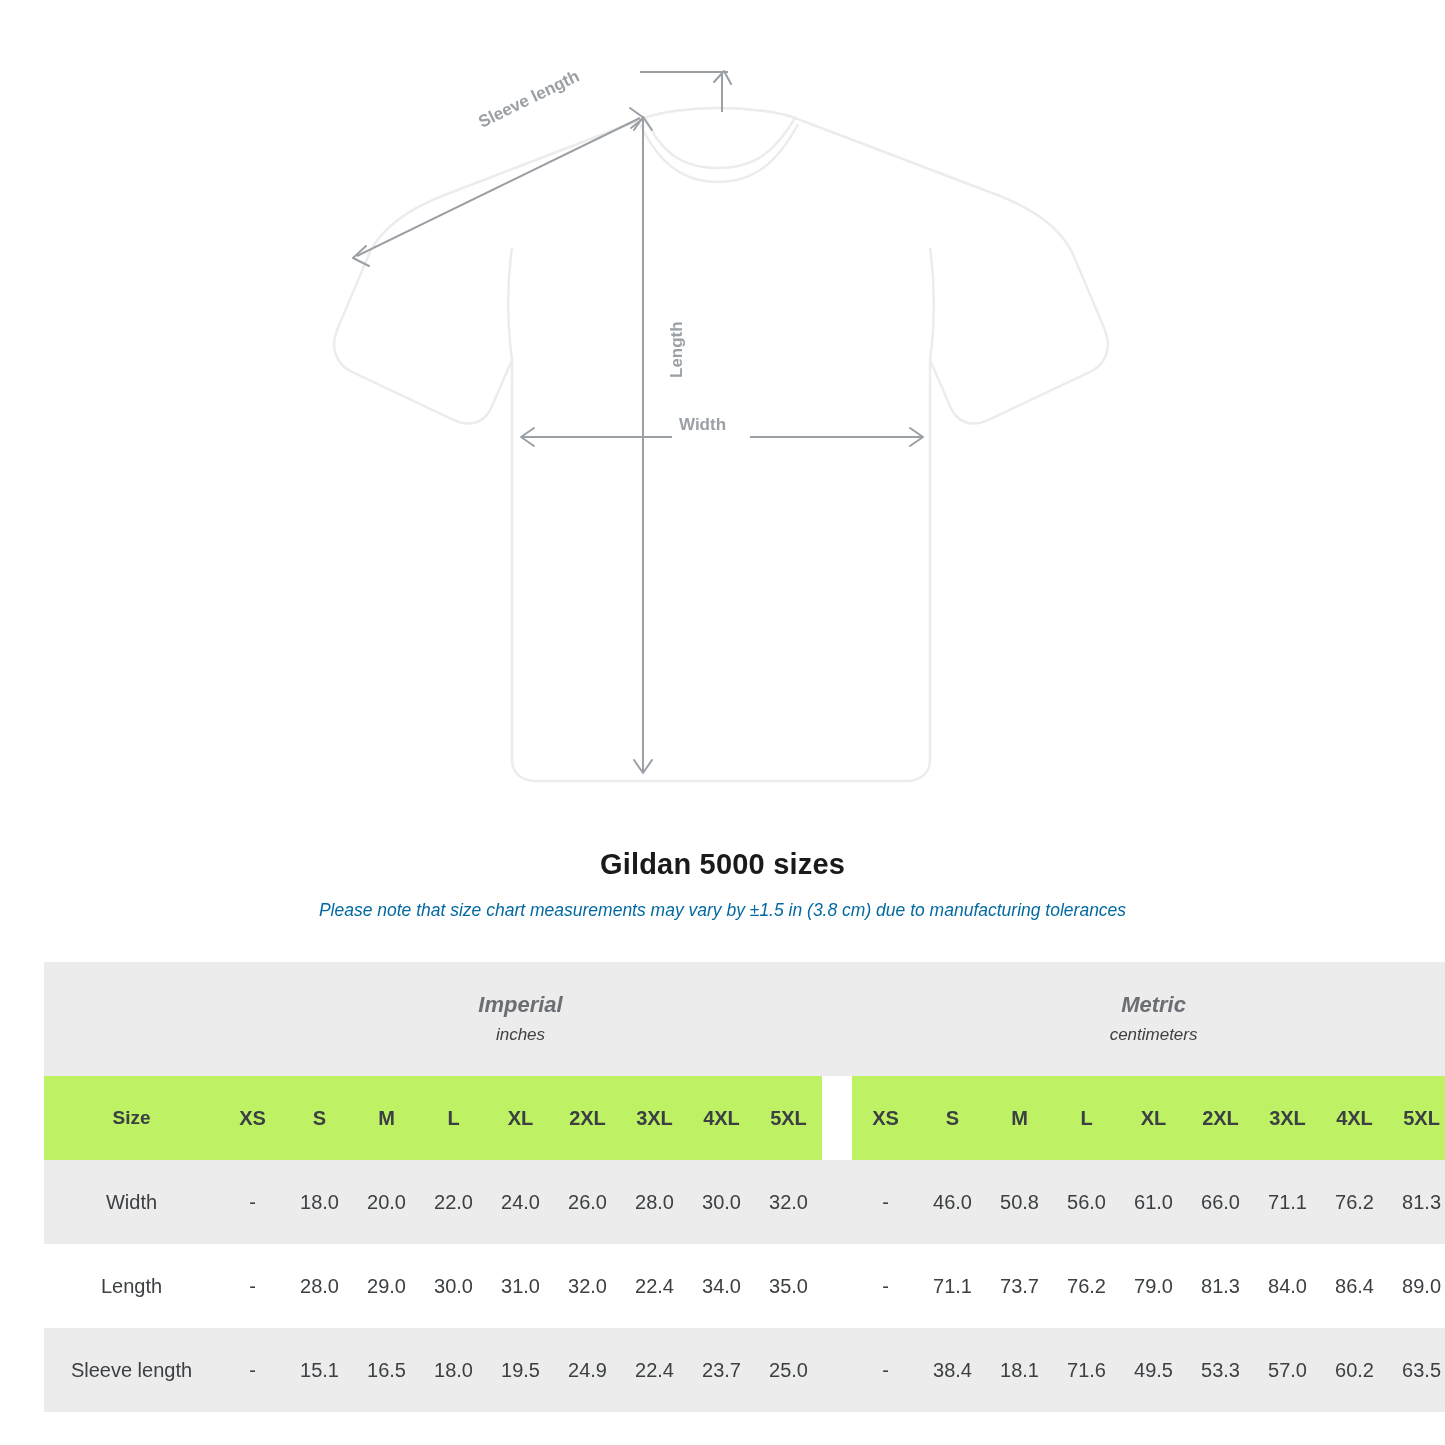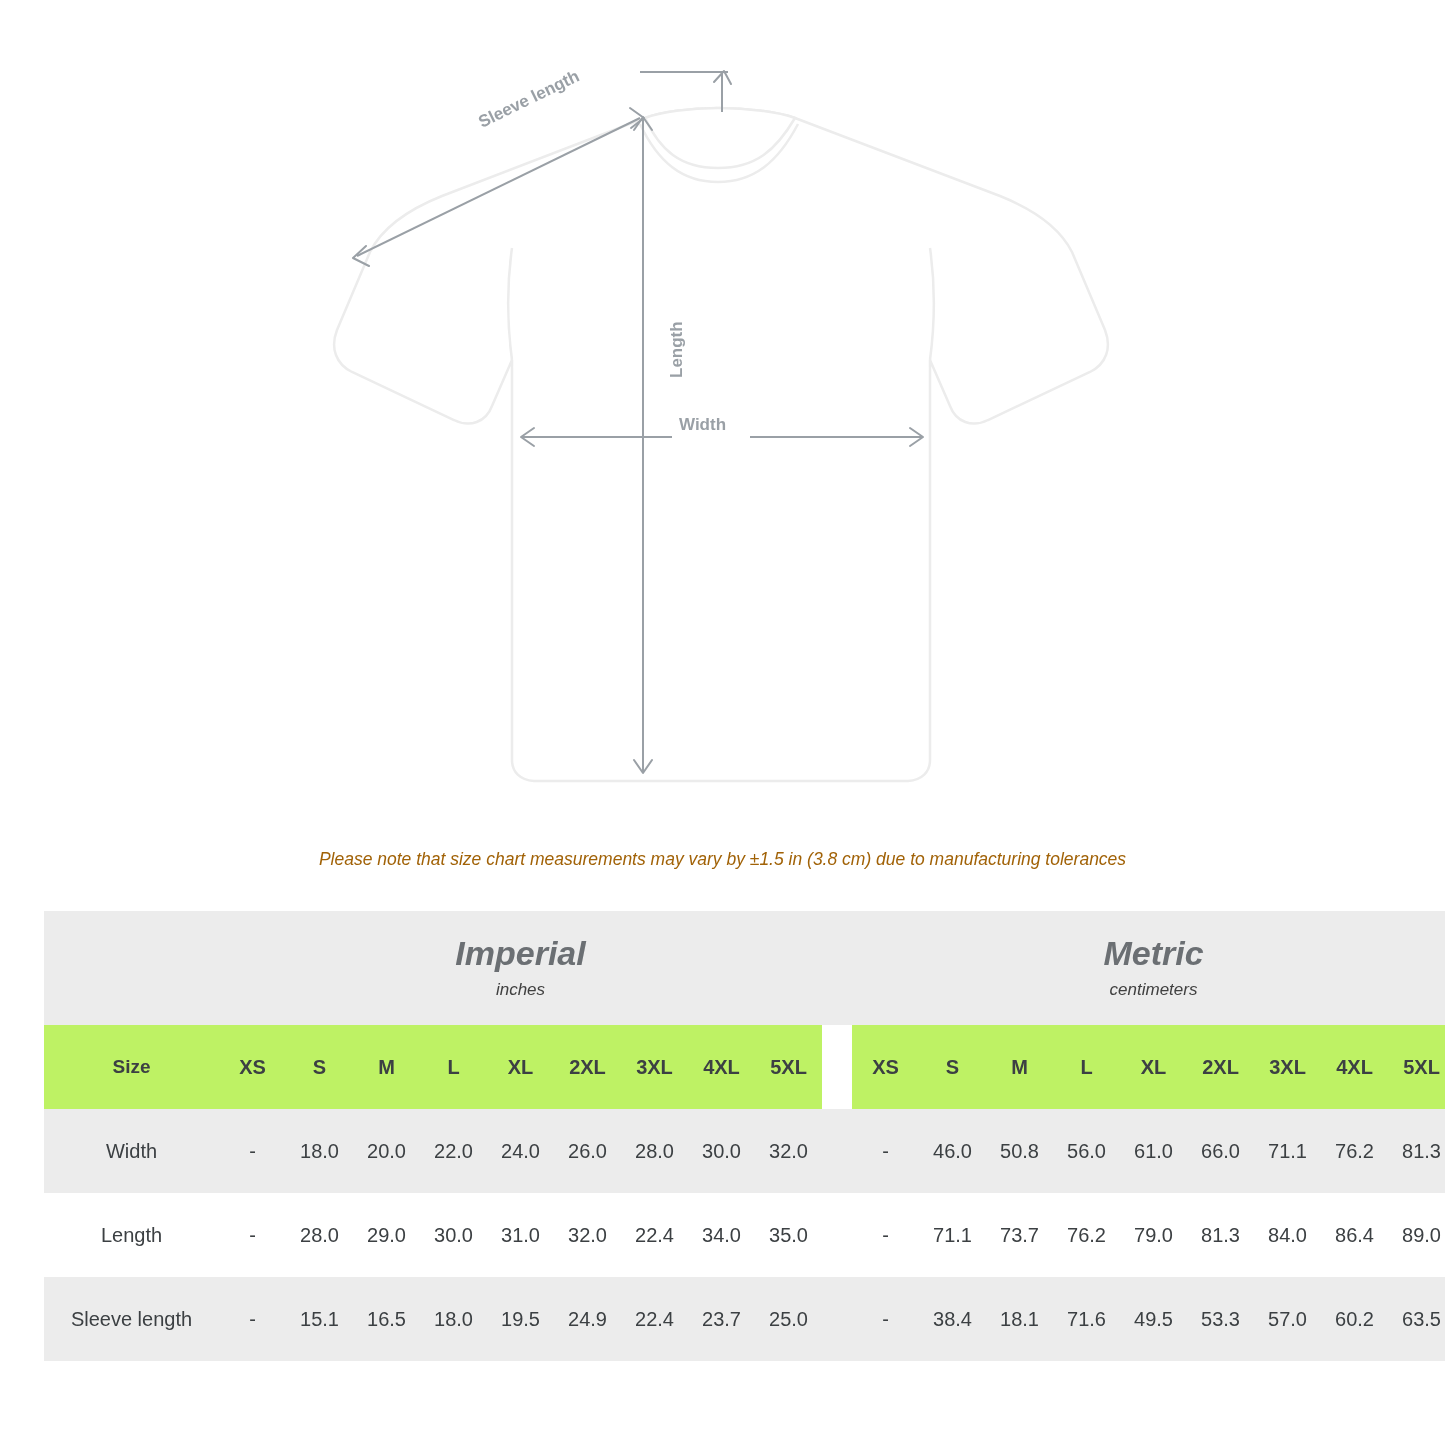--- a/index.html
+++ b/index.html
@@ -36,21 +36,21 @@
     font-size: 29px;
     font-weight: bold;
     color: #1a1a1a;
     margin: 0;
     padding-top: 18px;
     letter-spacing: 0.2px;
   }
   .chart-note {
     font-size: 17.5px;
     font-style: italic;
-    color: #a16207;
+    color: #0369a1;
     margin: 0;
     padding-top: 19px;
   }
 
   
   .table-wrap {
     padding: 41px 44px 0 44px;
     box-sizing: border-box;
     width: 1445px;
   }
@@ -65,21 +65,21 @@
     text-align: center;
     vertical-align: middle;
     font-weight: normal;
   }
 
   .unit-head {
     height: 114px;
     background: #ececec;
   }
   .unit-head .unit-name {
-    font-size: 34px;
+    font-size: 22px;
     font-style: italic;
     font-weight: bold;
     color: #6b6f73;
     line-height: 1.05;
   }
   .unit-head .unit-sub {
     font-size: 17px;
     font-style: italic;
     color: #404040;
     padding-top: 8px;
@@ -186,20 +186,21 @@
     <text x="679" y="430" fill="#9aa0a6" font-family="Liberation Sans, sans-serif" font-size="17" font-weight="bold">Width</text>
 
     <rect x="666" y="298" width="22" height="96" fill="#ffffff"></rect>
     <text transform="translate(682,378) rotate(-90)" fill="#9aa0a6" font-family="Liberation Sans, sans-serif" font-size="17" font-weight="bold">Length</text>
 
     <text transform="translate(482,128) rotate(-26)" fill="#9aa0a6" font-family="Liberation Sans, sans-serif" font-size="17" font-weight="bold">Sleeve length</text>
   </svg>
 </div>
 
 <div class="title-block">
+  <h1 class="chart-title">Gildan 5000 sizes</h1>
   <p class="chart-note">Please note that size chart measurements may vary by ±1.5 in (3.8 cm) due to manufacturing tolerances</p>
 </div>
 
 <div class="table-wrap">
   <table class="size-table">
     <colgroup>
       <col class="col-label">
       <col class="col-val">
         <col class="col-val">
         <col class="col-val">

